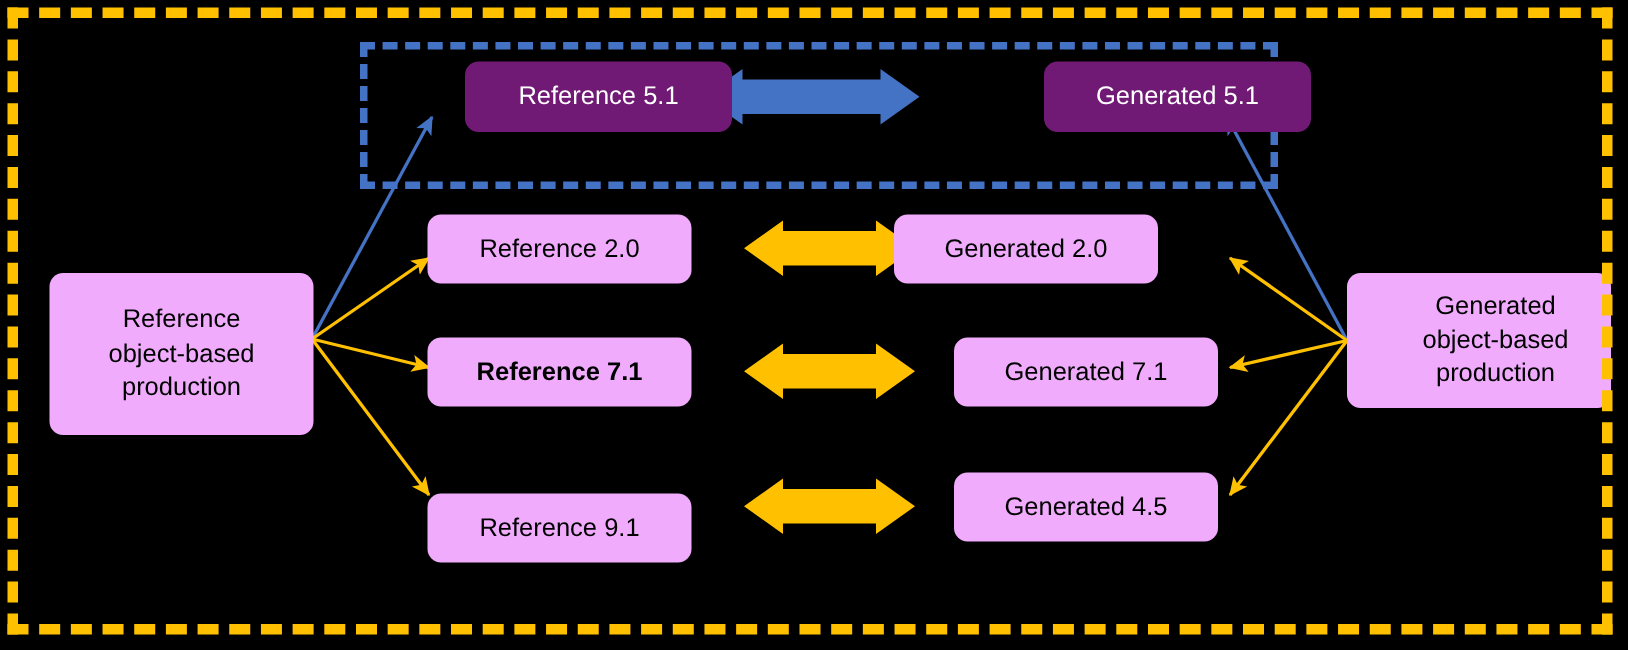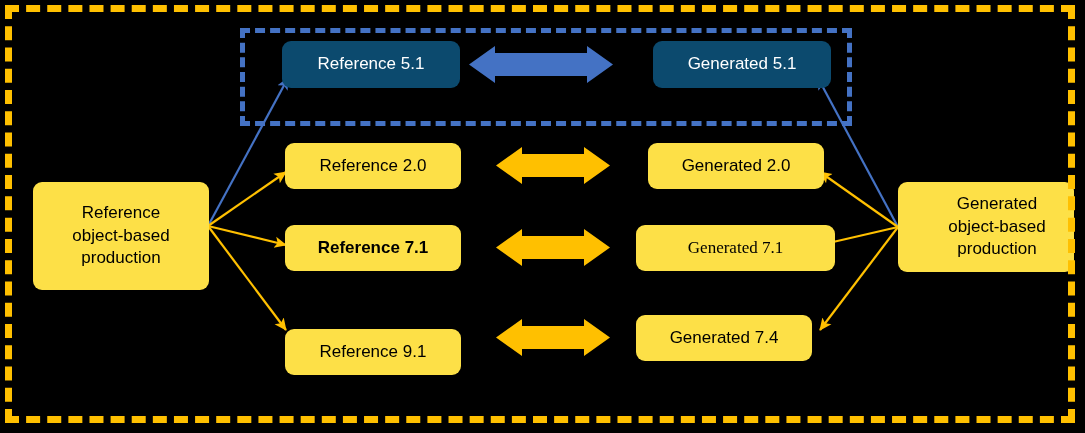--- a/index.html
+++ b/index.html
@@ -41,27 +41,28 @@
     position: absolute;
     box-sizing: border-box;
     border-radius: 9px;
     display: flex;
     align-items: center;
     justify-content: center;
     text-align: center;
     font-size: 17px;
     line-height: 1.35;
     color: #000000;
-    background: #fde047;
+    background: #f0abfc;
     padding: 2px 6px;
     white-space: pre-line;
   }
   .node.blue {
-    background: #0c4a6e;
+    background: #701a75;
     color: #FFFFFF;
+    margin-left: 28px;
   }
   .node.source {
     font-size: 17px;
   }
   #svg-layer {
     position: absolute;
     left: 0;
     top: 0;
     width: 1085px;
     height: 433px;
@@ -115,26 +116,26 @@
 
   <div class="node source" style="left:33px; top:182px; width:176px; height:108px;">Reference
 object-based
 production</div>
 
   <div class="node source" style="left:898px; top:182px; width:176px; height:90px;padding-left:28px;">Generated
 object-based
 production</div>
 
   <div class="node blue" style="left:282px; top:41px; width:178px; height:47px;">Reference 5.1</div>
-  <div class="node blue" style="left:653px; top:41px; width:178px; height:47px;">Generated 5.1</div>
+  <div class="node blue" style="left:668px; top:41px; width:178px; height:47px;">Generated 5.1</div>
 
   <div class="node" style="left:285px; top:143px; width:176px; height:46px;">Reference 2.0</div>
-  <div class="node" style="left:648px; top:143px; width:176px; height:46px;">Generated 2.0</div>
+  <div class="node" style="left:596px; top:143px; width:176px; height:46px;">Generated 2.0</div>
 
   <div class="node" style="left:285px; top:225px; width:176px; height:46px;font-weight:bold;">Reference 7.1</div>
-  <div class="node" style="left:636px; top:225px; width:199px; height:46px;font-family:Liberation Serif, serif;">Generated 7.1</div>
+  <div class="node" style="left:636px; top:225px; width:176px; height:46px;">Generated 7.1</div>
 
   <div class="node" style="left:285px; top:329px; width:176px; height:46px;">Reference 9.1</div>
-  <div class="node" style="left:636px; top:315px; width:176px; height:46px;">Generated 7.4</div>
+  <div class="node" style="left:636px; top:315px; width:176px; height:46px;">Generated 4.5</div>
 
   <div id="outer-frame"></div>
 
 </div>
 
 </body></html>

